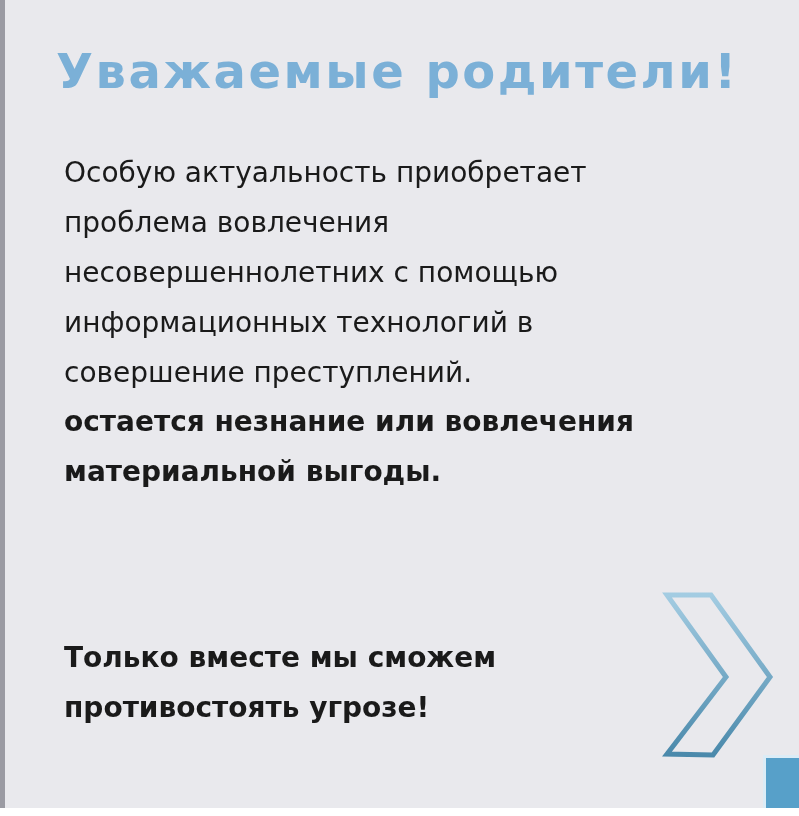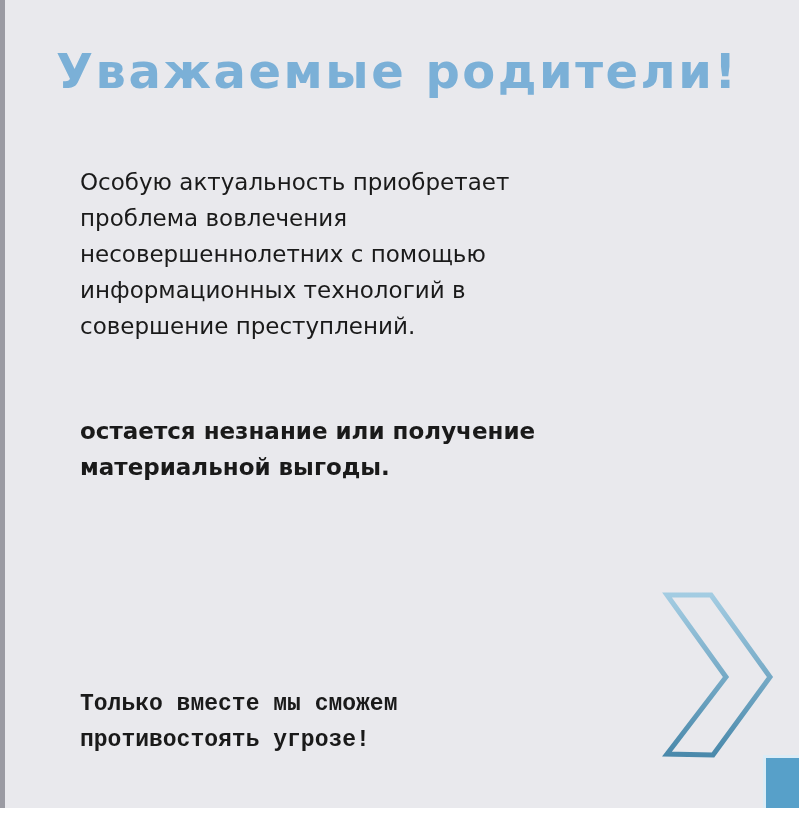--- a/index.html
+++ b/index.html
@@ -41,31 +41,31 @@
     font-size: 48px;
     line-height: 58px;
     font-weight: bold;
     letter-spacing: 2.5px;
     color: var(--title);
     white-space: pre-line;
   }
   .body {
     position: absolute;
     left: 64px;
-    margin: 16px;
+    margin: 0;
     width: 710px;
-    font-size: 23px;
-    line-height: 36px;
+    font-size: 28px;
+    line-height: 50px;
     font-weight: normal;
     color: var(--body-text);
     white-space: pre-line;
   }
   .p1 { top: 148px; }
   .p2 { top: 397px; }
-  .p3 { top: 670px; font-family: Liberation Mono, monospace; }
+  .p3 { top: 633px; }
   .bold { font-weight: bold; }
   .chevron {
     position: absolute;
     left: 656px;
     top: 586px;
     width: 122px;
     height: 180px;
   }
   .corner-block {
     position: absolute;
@@ -87,21 +87,21 @@
   <div class="left-band"></div>
 
   <h1 class="title">Уважаемые родители!</h1>
 
   <p class="body p1">Особую актуальность приобретает
 проблема вовлечения
 несовершеннолетних с помощью
 информационных технологий в
 совершение преступлений.</p>
 
-  <p class="body p2"><span class="bold">остается незнание или получение
+  <p class="body p2"><span class="bold">остается незнание или вовлечения
 материальной выгоды.</span></p>
 
   <p class="body p3 bold">Только вместе мы сможем
 противостоять угрозе!</p>
 
   <svg class="chevron" viewBox="0 0 122 180" xmlns="http://www.w3.org/2000/svg">
     <defs>
       <linearGradient id="chevGrad" x1="0" y1="0" x2="0" y2="1">
         <stop offset="0" style="stop-color: var(--chevron-top);"></stop>
         <stop offset="1" style="stop-color: var(--chevron-bottom);"></stop>

